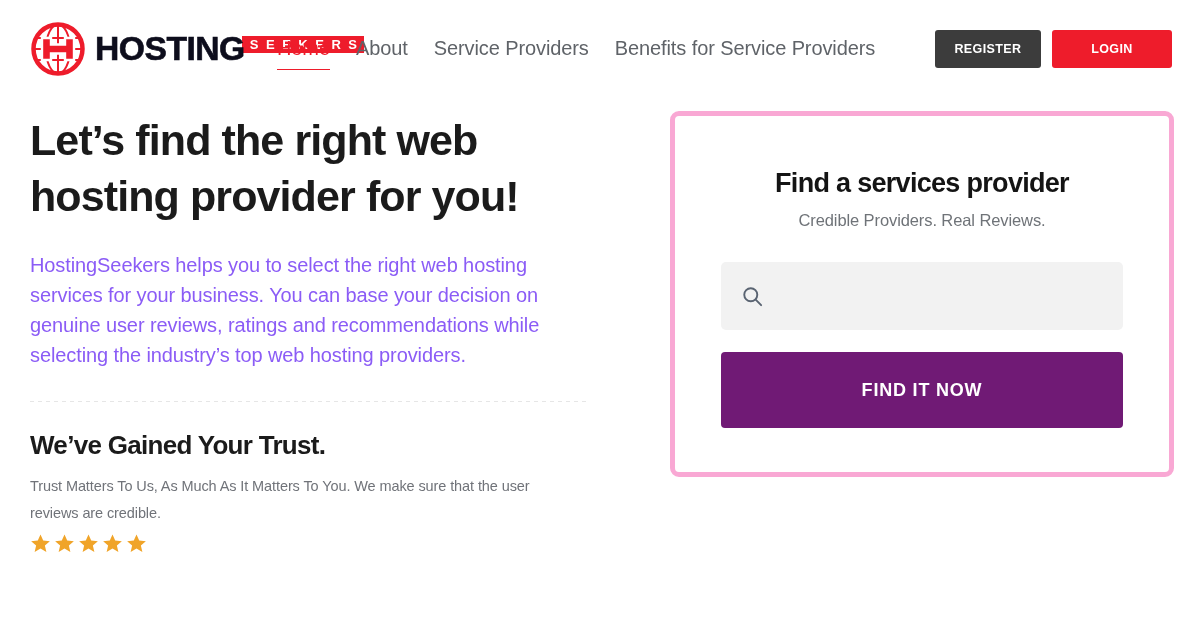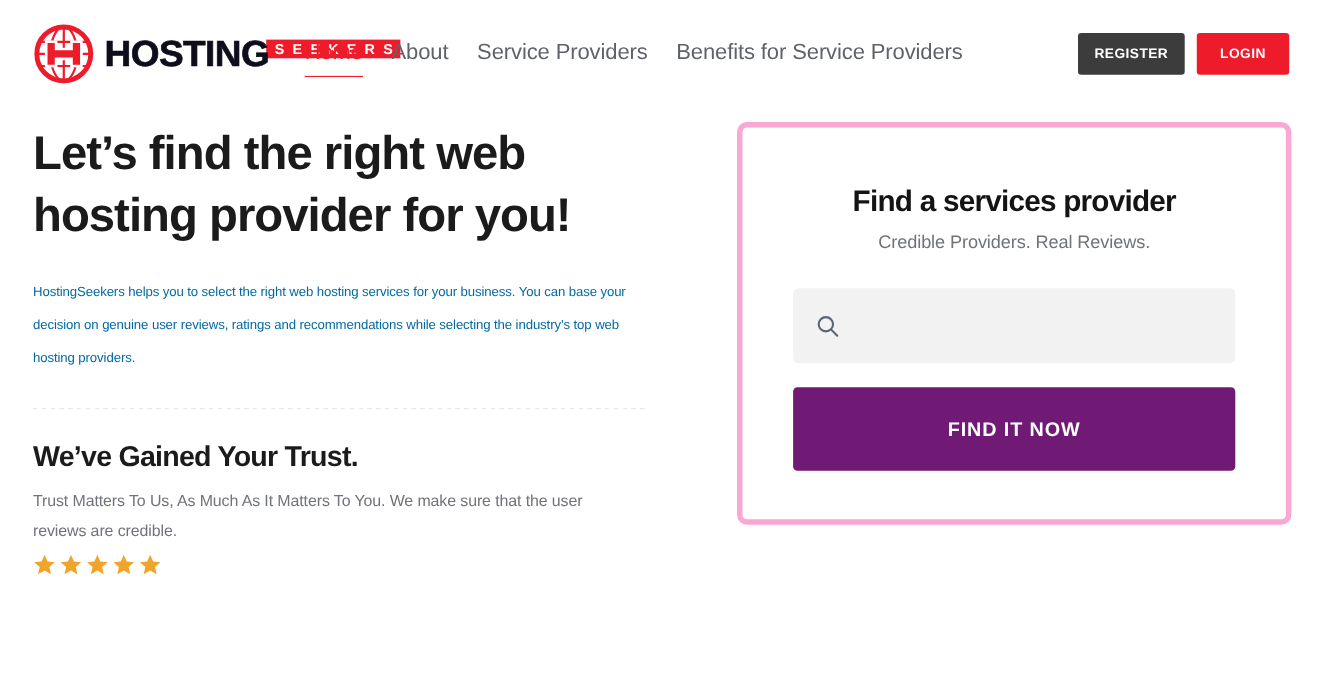--- a/index.html
+++ b/index.html
@@ -111,22 +111,22 @@
     color: #ffffff;
     border: none;
     border-radius: 3px;
     cursor: pointer;
     height: 38px;
     display: flex;
     align-items: center;
     justify-content: center;
   }
 
-  .btn-register { background: #3c3c3c; width: 97px; }
-  .btn-login    { background: #ee1c2b; width: 84px; }
+  .btn-register { background: #3c3c3c; width: 106px; }
+  .btn-login    { background: #ee1c2b; width: 120px; }
 
   
   .left-col {
     position: absolute;
     left: 30px;
     top: 112px;
     width: 565px;
   }
 
   .headline {
@@ -134,23 +134,23 @@
     font-weight: bold;
     font-size: 43px;
     line-height: 56px;
     letter-spacing: -0.9px;
     color: #1b1b1b;
   }
 
   .intro {
     margin-top: 26px;
     font-family: "Liberation Sans", sans-serif;
-    font-size: 12px;
+    font-size: 20px;
     line-height: 30px;
-    color: #0369a1;
+    color: #8b5cf6;
     letter-spacing: -0.1px;
     width: 552px;
   }
 
   .divider {
     margin-top: 31px;
     width: 560px;
     height: 1px;
     background-image: repeating-linear-gradient(
       to right, #e6e6e6 0 4px, transparent 4px 8px);

